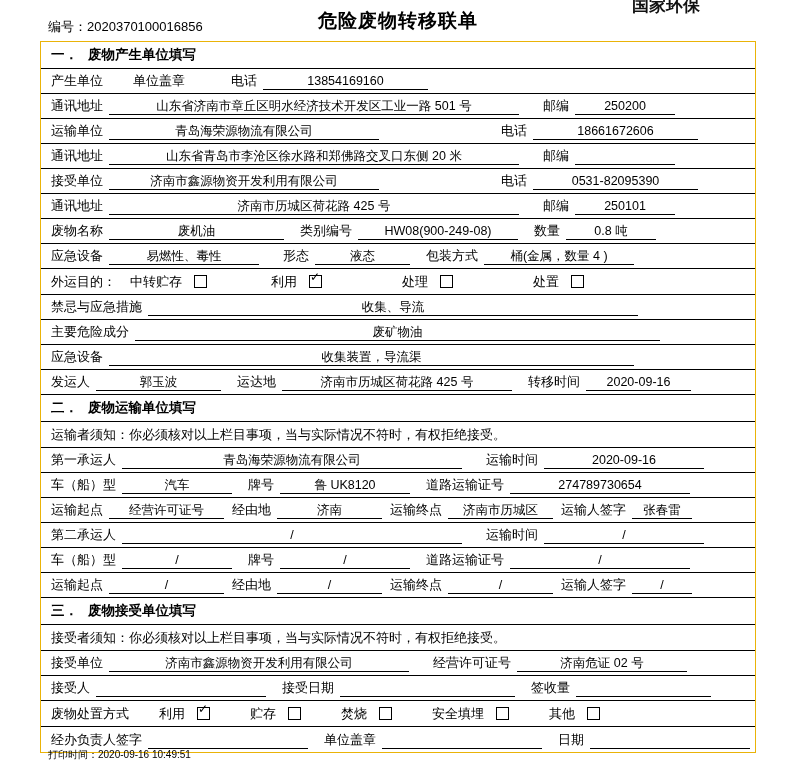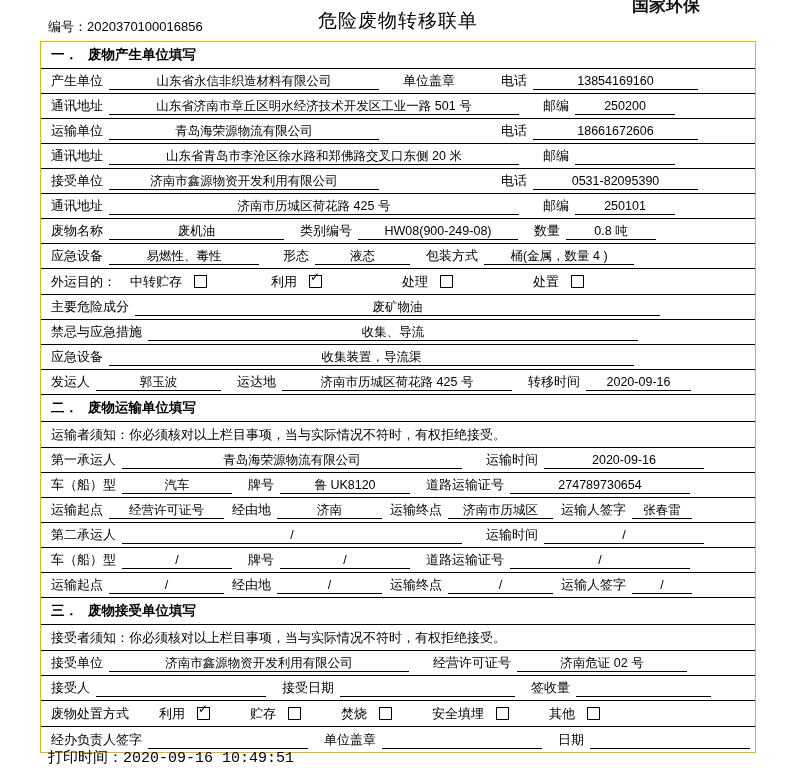--- a/index.html
+++ b/index.html
@@ -34,21 +34,21 @@
     font-size: 13px;
     white-space: nowrap;
   }
   .doc-title {
     position: absolute;
     left: 0;
     right: 0;
     top: 8px;
     text-align: center;
     font-size: 19px;
-    font-weight: normal;
+    font-weight: bold;
     letter-spacing: 1px;
   }
   .stamp {
     position: absolute;
     right: 96px;
     top: -6px;
     font-size: 17px;
     font-weight: bold;
     letter-spacing: 0px;
     color: #111;
@@ -121,22 +121,21 @@
     left: 0px;
     top: -5px;
     font-size: 12px;
     line-height: 12px;
   }
   .opt { margin-right: 0; }
   .footer {
     position: absolute;
     left: 48px;
     top: 748px;
-    font-size: 15px;
-    font-family: Liberation Mono, monospace;
+    font-size: 10px;
   }
 </style>
 </head>
 <body>
 
 <div class="page">
 
   <div class="header">
     <div class="doc-no">
       <span>编号：</span><span>2020370100016856</span>
@@ -146,21 +145,20 @@
   </div>
 
   <div class="form">
 
     <div class="section-title">
       <span class="num">一．</span><span>废物产生单位填写</span>
     </div>
 
     <div class="row">
       <span class="lbl">产生单位</span>
-      <span class="val" style="width:270px">山东省永信非织造材料有限公司</span>
       <span class="gap24"></span>
       <span class="lbl">单位盖章</span>
       <span class="gap40"></span>
       <span class="lbl">电话</span>
       <span class="val" style="width:165px">13854169160</span>
     </div>
 
     <div class="row">
       <span class="lbl">通讯地址</span>
       <span class="val" style="width:410px">山东省济南市章丘区明水经济技术开发区工业一路 501 号</span>
@@ -240,27 +238,27 @@
         <span class="gap40"></span>
       <span class="lbl opt">处理</span>
       <span class="cb"></span>
       <span class="gap40"></span>
         <span class="gap40"></span>
       <span class="lbl opt">处置</span>
       <span class="cb"></span>
     </div>
 
     <div class="row">
+      <span class="lbl">禁忌与应急措施</span>
+      <span class="val" style="width:490px">收集、导流</span>
+    </div>
+
+    <div class="row">
       <span class="lbl">主要危险成分</span>
       <span class="val" style="width:525px">废矿物油</span>
-    </div>
-
-    <div class="row">
-      <span class="lbl">禁忌与应急措施</span>
-      <span class="val" style="width:490px">收集、导流</span>
     </div>
 
     <div class="row">
       <span class="lbl">应急设备</span>
       <span class="val" style="width:525px">收集装置，导流渠</span>
     </div>
 
     <div class="row">
       <span class="lbl">发运人</span>
       <span class="val" style="width:125px">郭玉波</span>

